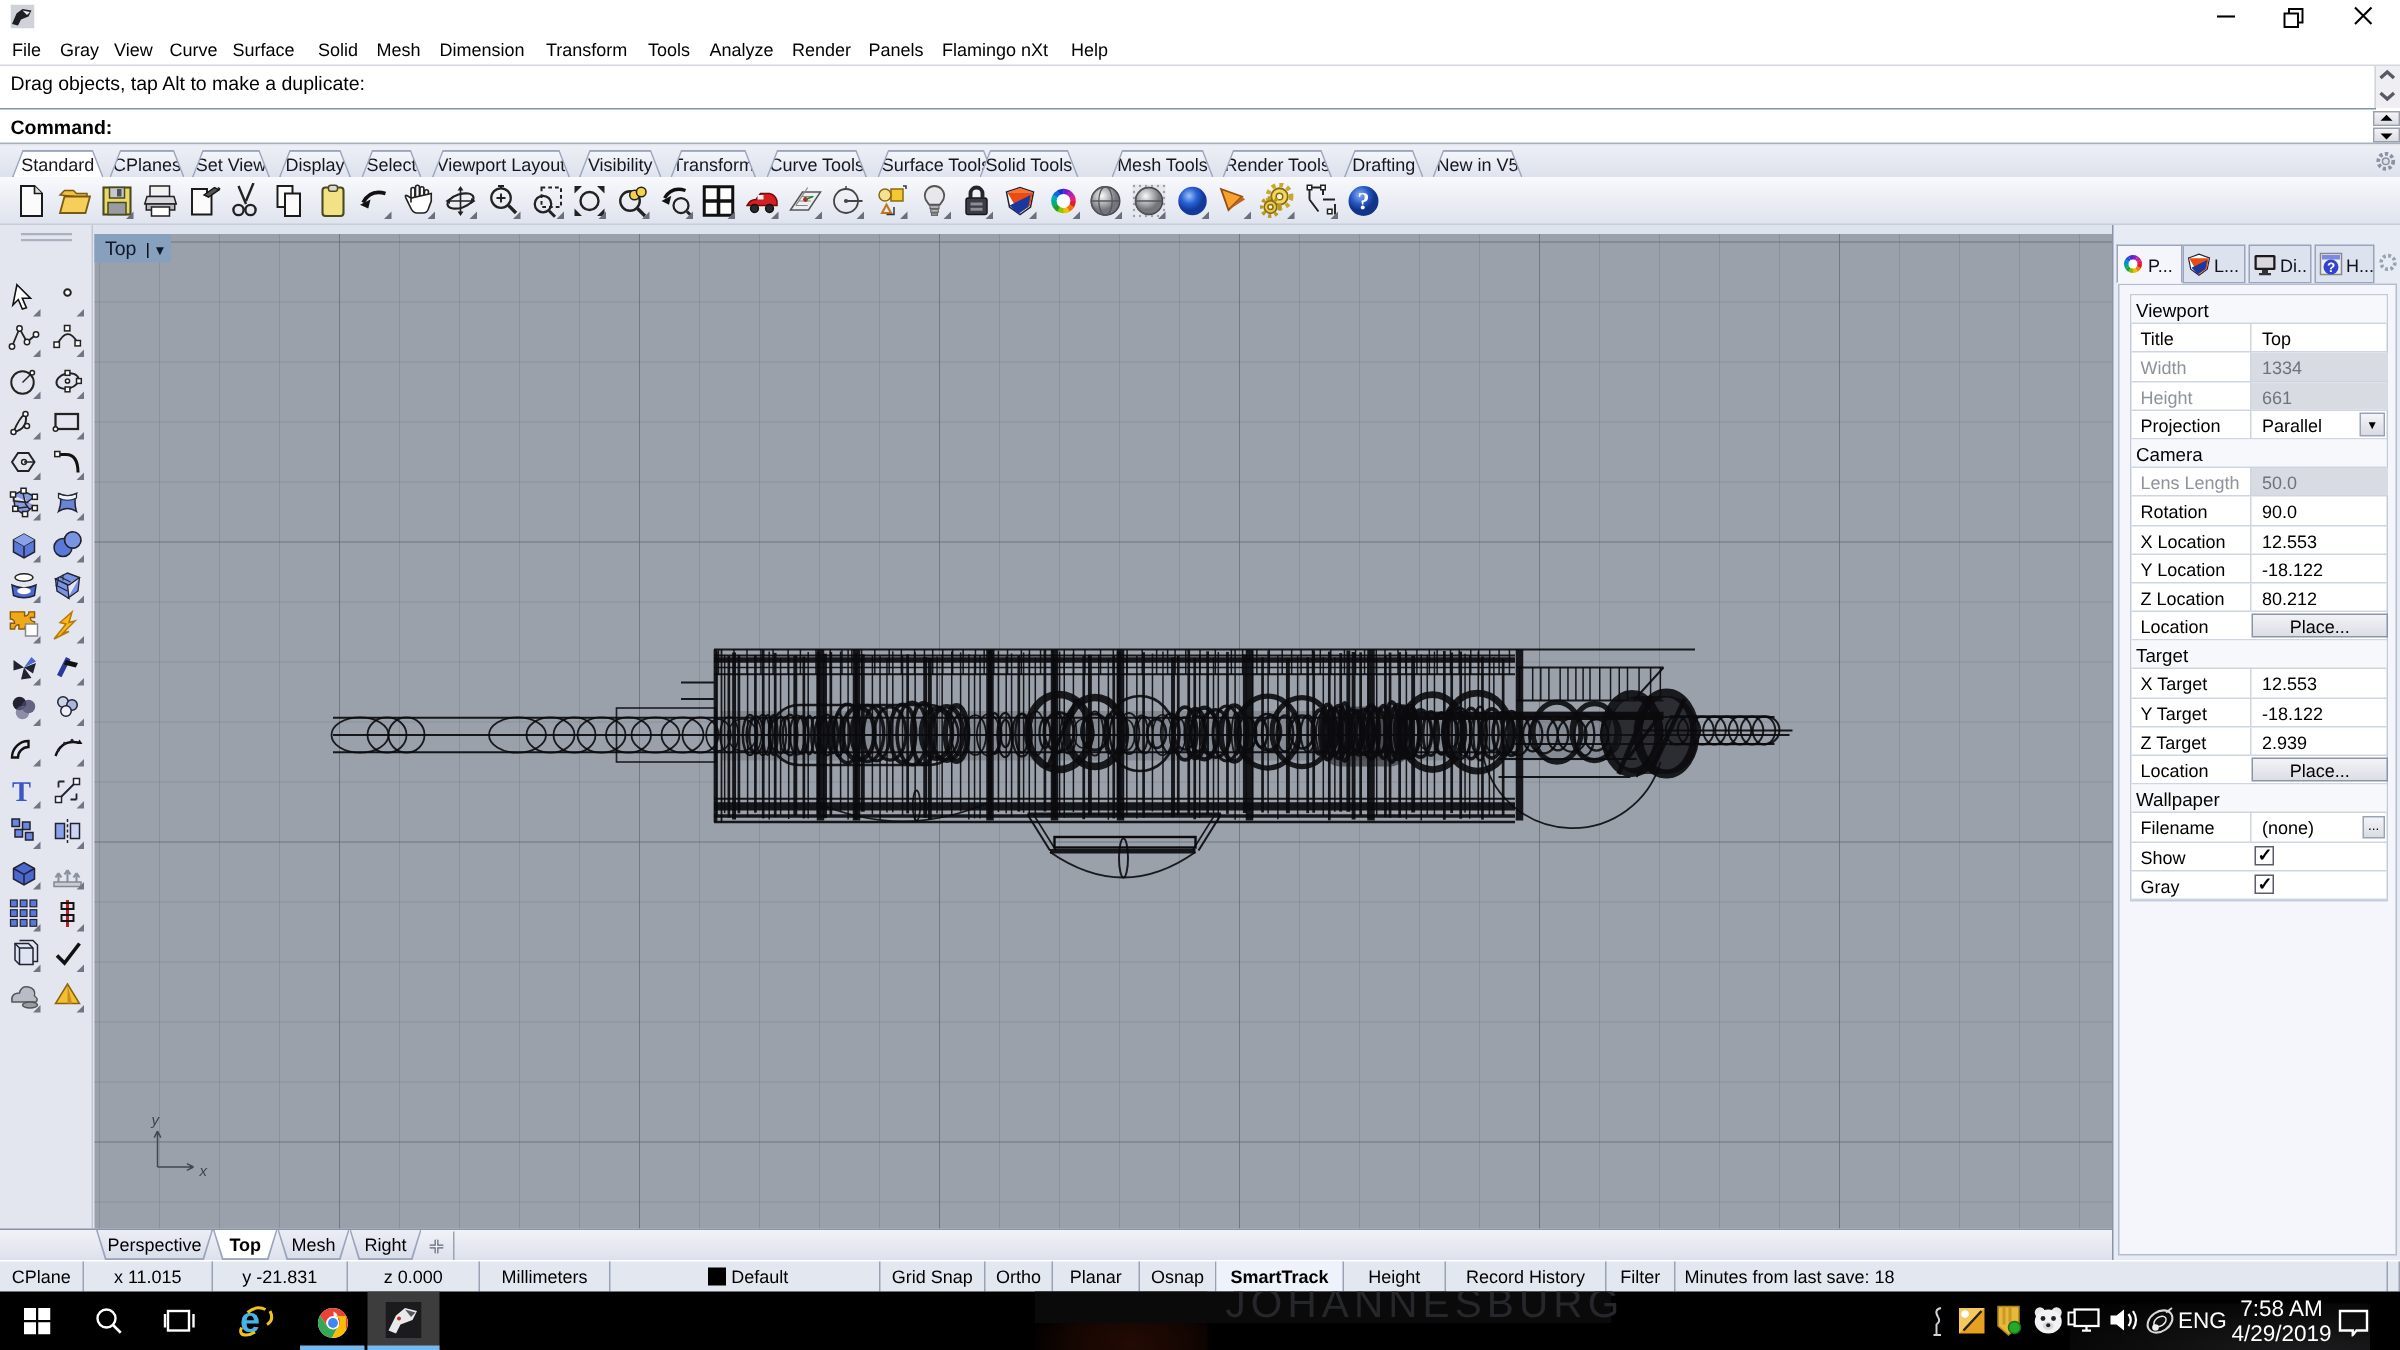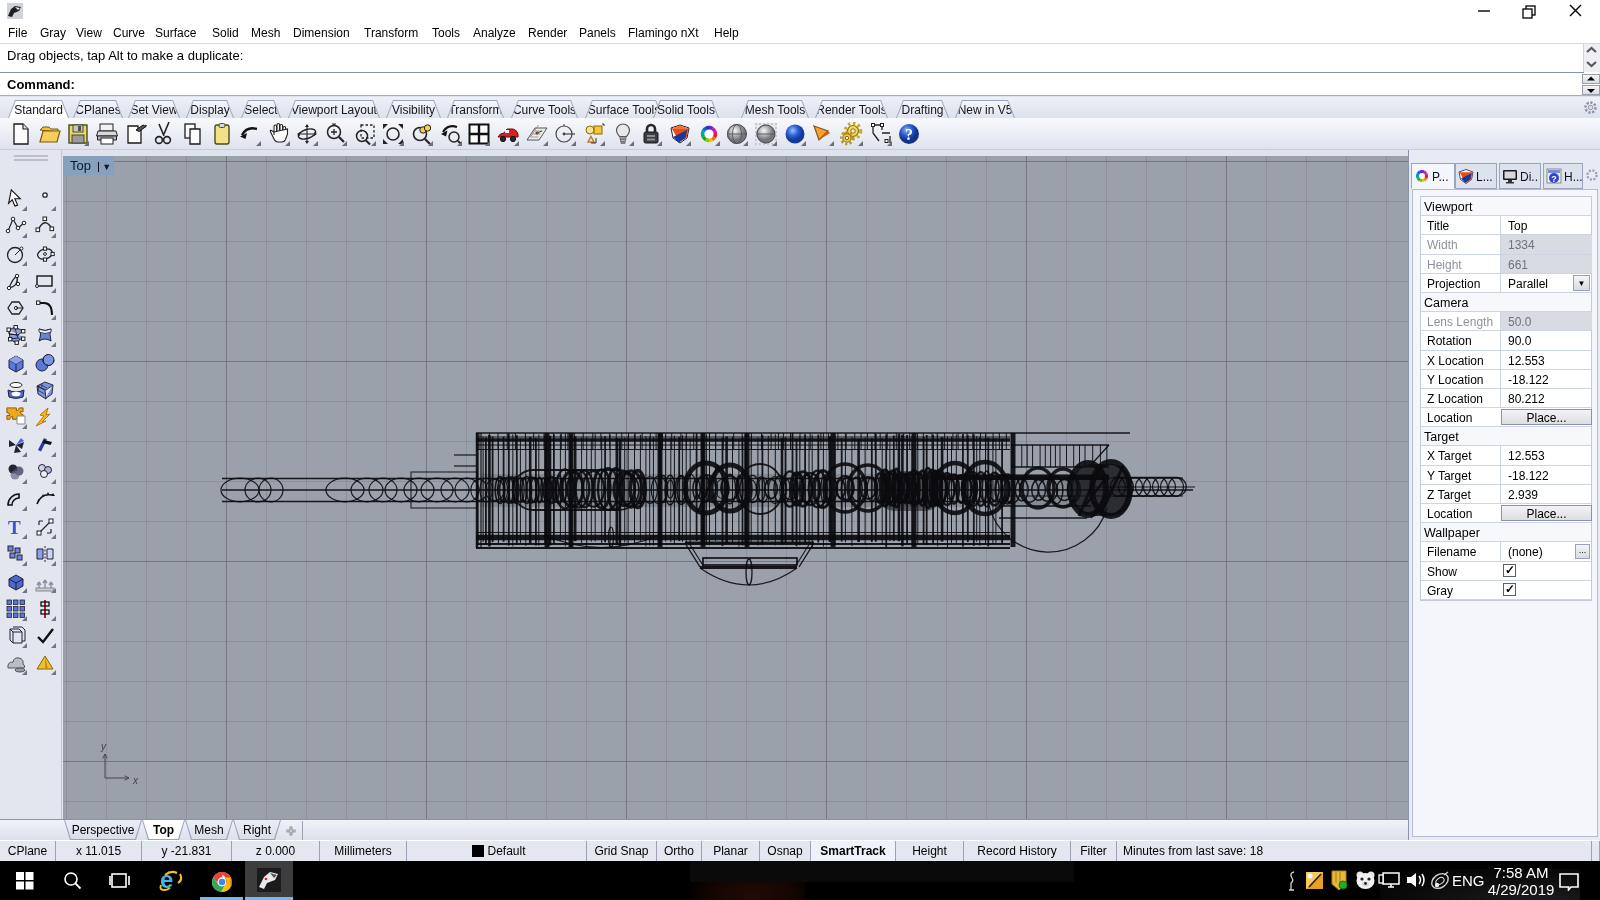--- a/index.html
+++ b/index.html
@@ -1272,20 +1272,21 @@
     <div class="seg" style="left:811px;width:85px;font-weight:bold;background:#eef2fa">SmartTrack</div>
     <div class="seg" style="left:896px;width:68px">Height</div>
     <div class="seg" style="left:964px;width:107px">Record History</div>
     <div class="seg" style="left:1071px;width:46px">Filter</div>
     <div class="seg" style="left:1117px;width:475px;text-align:left;padding-left:6px">Minutes from last save: 18</div>
     <div class="seg" style="left:1592px;width:8px"></div>
   </div>
 <div id="taskbar" class="abs">
     <div class="abs" style="left:690px;top:0;width:115px;height:39px;background:radial-gradient(ellipse at 55% 90%, #240a04 0%, #140602 45%, #000 78%)"></div>
     <div class="abs" style="left:690px;top:0;width:384px;height:21px;background:#0a0a0b"></div>
+    <div class="abs" style="left:817px;top:-7px;font-size:27px;letter-spacing:3.4px;color:#26272b;">JOHANNESBURG</div>
     <div class="abs" style="left:1380px;top:8px;width:200px;height:31px;background:radial-gradient(ellipse at 80% 100%, #1c1c1e 0%, #0a0a0a 60%, #000 100%)"></div>
     <svg class="abs" style="left:16px;top:11px" width="18" height="18">
       <rect x="0" y="0" width="8" height="8" fill="#fff"></rect>
       <rect x="9.5" y="0" width="8" height="8" fill="#fff"></rect>
       <rect x="0" y="9.5" width="8" height="8" fill="#fff"></rect>
       <rect x="9.5" y="9.5" width="8" height="8" fill="#fff"></rect>
     </svg>
     <svg class="abs" style="left:63px;top:10px" width="20" height="20">
       <circle cx="8" cy="8" r="6" fill="none" stroke="#fff" stroke-width="1.6"></circle>
       <path d="M12.5 12.5 l5 5" stroke="#fff" stroke-width="1.8"></path>

